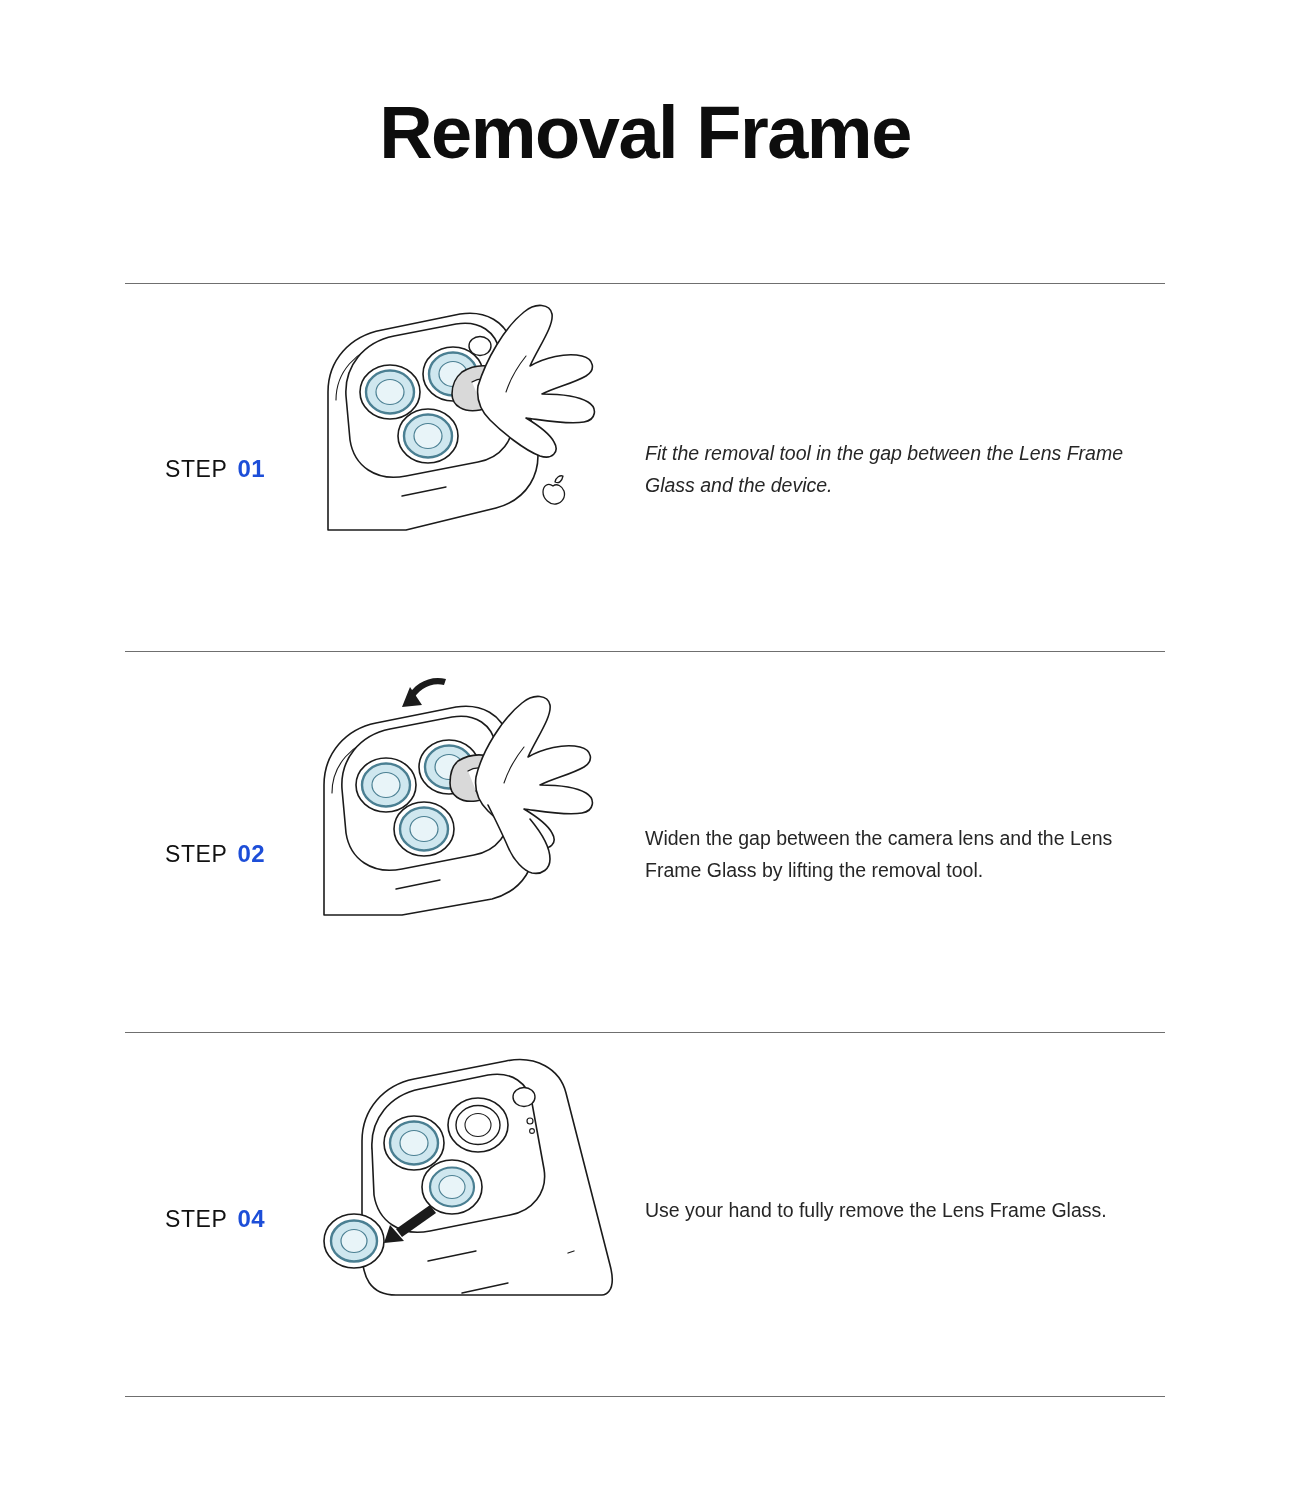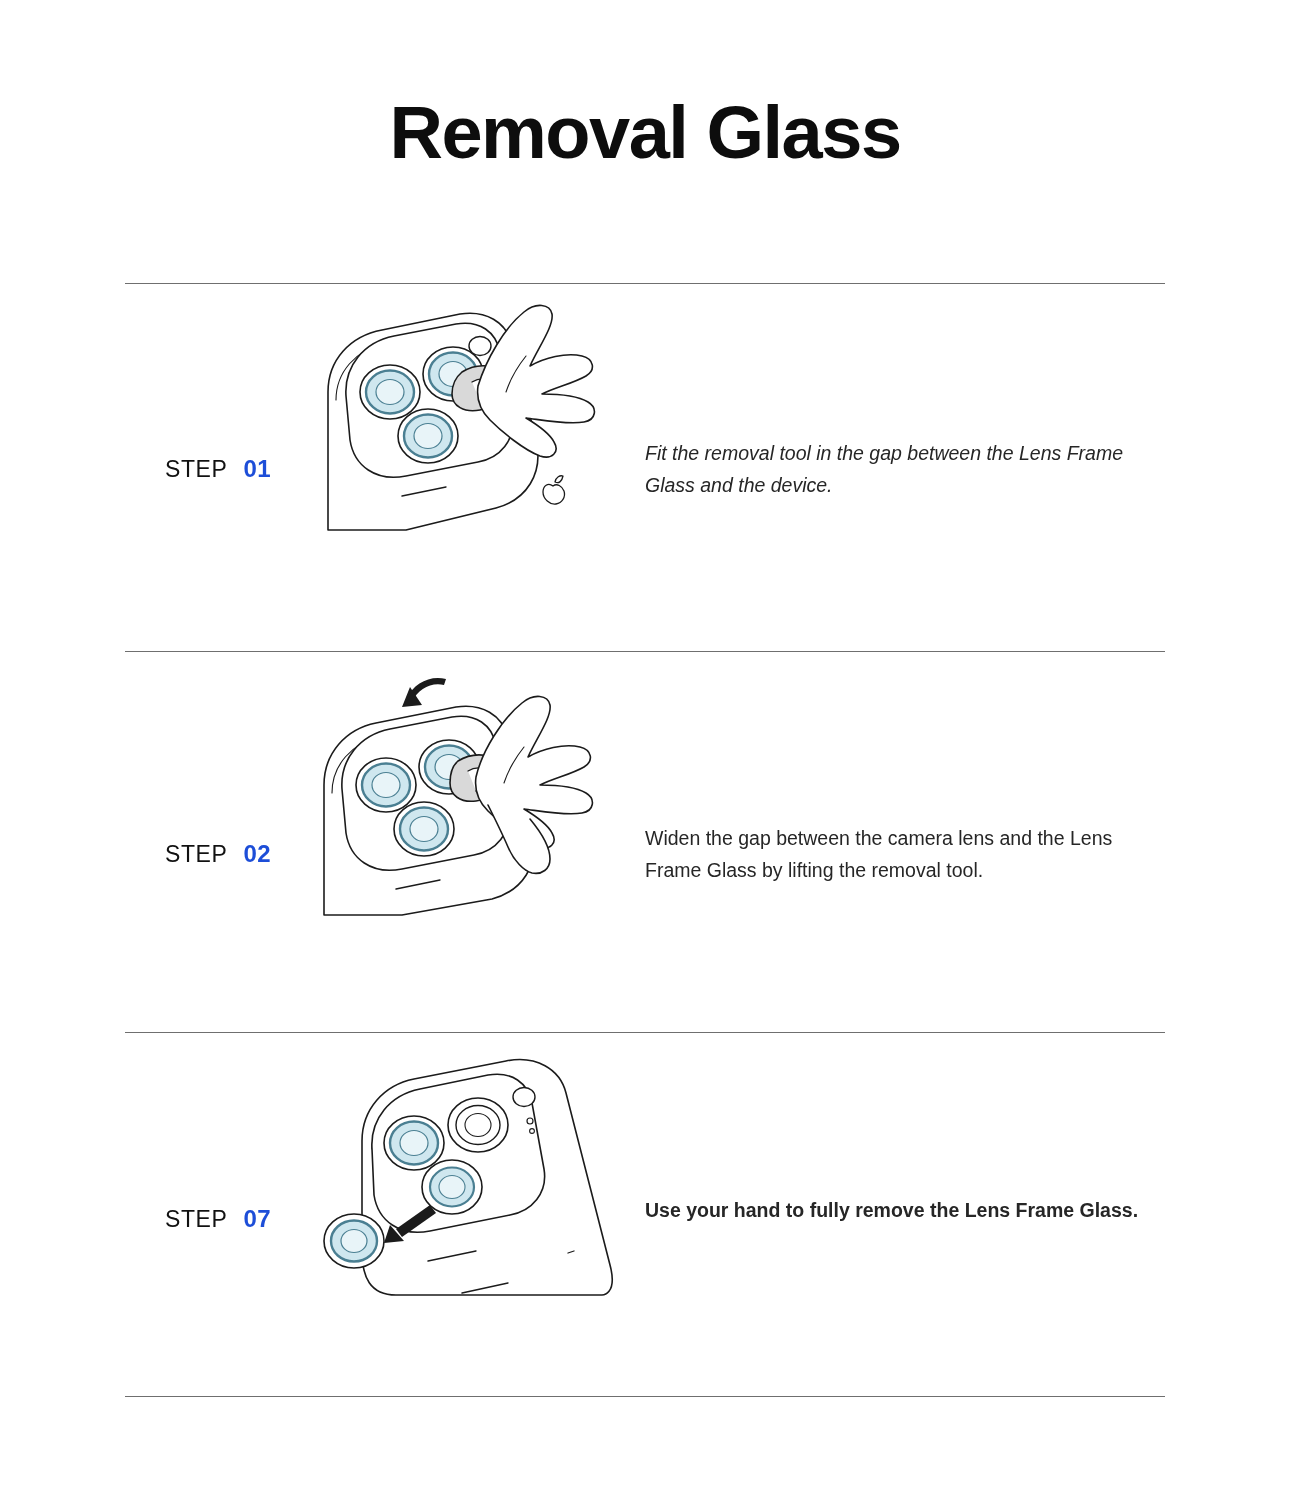--- a/index.html
+++ b/index.html
@@ -54,21 +54,21 @@
   }
   .step-row.s1 { top: 300px; height: 340px; }
   .step-row.s2 { top: 665px; height: 355px; }
   .step-row.s3 { top: 1045px; height: 340px; }
 
   .step-label {
     position: absolute;
     left: 40px;
     display: flex;
     align-items: baseline;
-    gap: 16px;
+    gap: 10px;
     white-space: nowrap;
   }
   .step-row.s1 .step-label { top: 155px; }
   .step-row.s2 .step-label { top: 175px; }
   .step-row.s3 .step-label { top: 160px; }
 
   .step-word {
     font-size: 23px;
     font-weight: 400;
     letter-spacing: 0.6px;
@@ -90,30 +90,30 @@
   .step-text {
     position: absolute;
     left: 520px;
     width: 520px;
     font-size: 19.5px;
     line-height: 1.62;
     color: #262626;
   }
   .step-row.s1 .step-text { top: 138px; font-style: italic; }
   .step-row.s2 .step-text { top: 158px; }
-  .step-row.s3 .step-text { top: 150px; font-weight: bold; }
+  .step-row.s3 .step-text { top: 150px; }
 
   svg { display: block; overflow: visible; }
 </style>
 </head>
 <body>
 
 <div class="page">
 
-  <div class="title">Removal Glass</div>
+  <div class="title">Removal Frame</div>
 
   <div class="rule r1"></div>
   <div class="rule r2"></div>
   <div class="rule r3"></div>
   <div class="rule r4"></div>
 
   <div class="step-row s1">
     <div class="step-label">
       <span class="step-word">STEP</span>
       <span class="step-num">01</span>
@@ -238,21 +238,21 @@
         </g>
       </svg>
     </div>
 
     <div class="step-text">Widen the gap between the camera lens and the Lens Frame Glass by lifting the removal tool.</div>
   </div>
 
   <div class="step-row s3">
     <div class="step-label">
       <span class="step-word">STEP</span>
-      <span class="step-num">07</span>
+      <span class="step-num">04</span>
     </div>
 
     <div class="step-art">
       <svg width="340" height="250" viewBox="0 0 340 250" fill="none" stroke="#1b1b1b" stroke-width="1.6" stroke-linejoin="round" stroke-linecap="round">
 
         <path d="M52 96 C52 64 74 40 104 34 L196 16 C226 10 250 24 256 48 L300 220
                  C308 250 292 250 292 250 L86 250 C60 250 52 232 52 206 Z" fill="#ffffff"></path>
         <path d="M62 104 C62 76 82 54 110 48" fill="none" stroke-width="1.1"></path>
 
         <path d="M62 104 C60 74 80 50 110 44 L178 30 C202 26 218 38 222 58 L234 124

